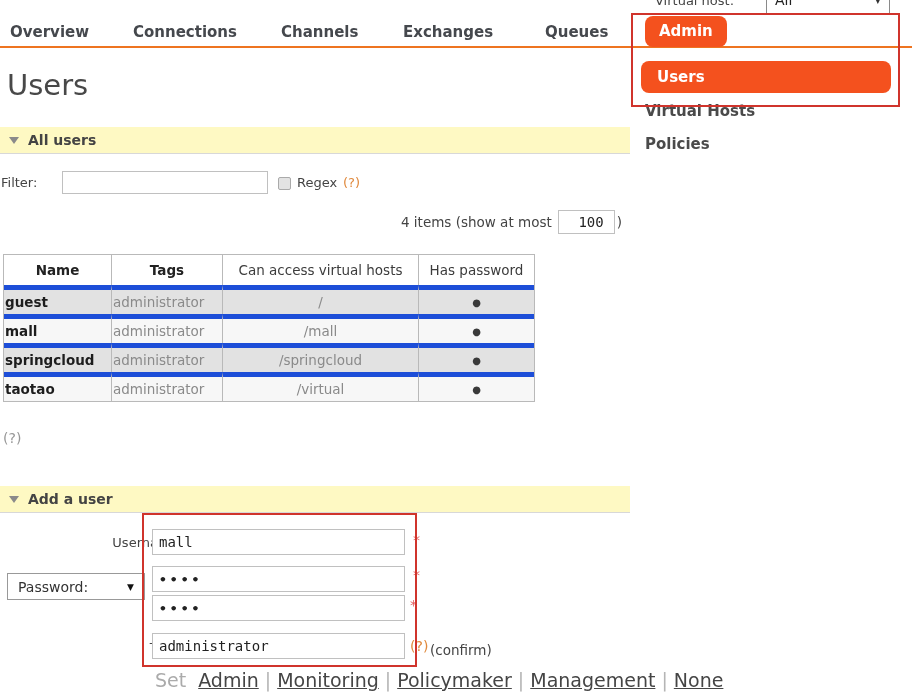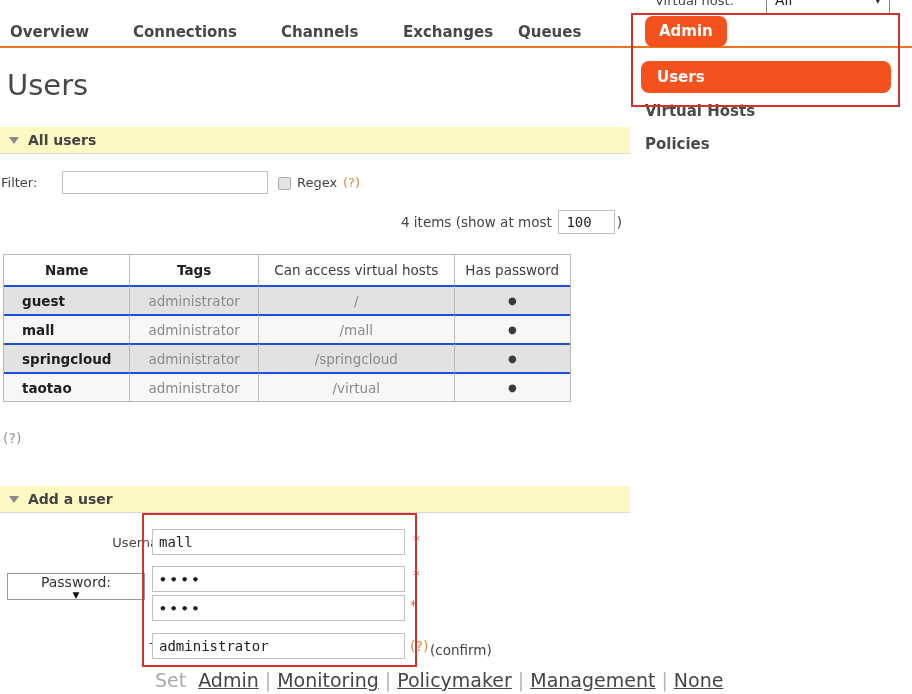--- a/index.html
+++ b/index.html
@@ -58,47 +58,47 @@
     position:absolute; left:278px; top:177px; width:13px; height:13px;
     background:#e3e3e3; border:1px solid #aaa; border-radius:2px; cursor:pointer;
   }
   .regex-label { position:absolute; left:297px; top:175px; }
   .help-orange { color:#e0893c; font-size:13px; }
   .help-gray { color:#979797; font-size:13px; }
   .regex-help { position:absolute; left:343px; top:175px; }
   
   .items-row { position:absolute; left:250px; top:209px; width:372px; height:26px;
                display:flex; align-items:center; justify-content:flex-end; font-size:13.5px; color:#444; }
-  .items-count { width:57px; height:24px; margin-left:6px; text-align:right; padding-right:22px; }
+  .items-count { width:57px; height:24px; margin-left:6px; text-align:right; padding-right:10px; }
   .items-close { margin-left:2px; }
   
   .users-table { position:absolute; left:3px; top:254px; border:1px solid #b9b9b9;
                  border-spacing:0; font-size:13.5px; color:#444; }
   .users-table th, .users-table td { border-left:1px solid #b9b9b9; }
   .users-table th:first-child, .users-table td:first-child { border-left:none; }
   .users-table th { height:30px; background:#fff; padding:0 9px; font-weight:normal; color:#3c3c3c; }
   .users-table th.bold { font-weight:bold; color:#222; }
-  .users-table td { height:29px; padding:0 18px; border-top:2px solid #1d4ed8; }
+  .users-table td { height:29px; padding:0 1px; border-top:5px solid #1d4ed8; }
   .row-odd td { background:#e2e2e2; }
   .row-even td { background:#f7f7f7; }
   .cell-name { font-weight:bold; color:#1d1d1d; text-align:left; }
   .cell-tags { color:#8a8a8a; text-align:left; }
   .cell-vhost { color:#8a8a8a; text-align:center; }
   .cell-pwd { text-align:center; font-size:10px; color:#3a3a3a; }
   .table-help { position:absolute; left:3px; top:430px; font-size:14px; }
   
   .form-label { position:absolute; width:143px; text-align:right; font-size:13px; color:#444;margin-left:40px; }
   .field { position:absolute; left:152px; width:253px; height:26px; }
   .pwd-field { letter-spacing:3px; font-weight:bold; font-size:13px; }
   .req { position:absolute; color:#e25b5b; font-size:14px; }
   .confirm-hint { position:absolute; left:430px; top:599px; font-size:13.5px; color:#444;margin-top:43px; }
   .password-select {
     position:absolute; left:7px; top:573px; width:138px; height:27px;
     border:1px solid #999; background:#fff; font-size:14px; color:#333;
-    display:flex; align-items:center; justify-content:space-between; padding:0 10px; cursor:pointer;flex-direction:column;
+    display:flex; align-items:center; justify-content:space-between; padding:0 10px; cursor:pointer;
   }
   .password-select .arrow { font-size:9px; color:#111; }
   .tags-help { position:absolute; left:410px; top:638px; font-size:14px; }
   .set-row { position:absolute; left:155px; top:669px; font-size:19px; white-space:nowrap; }
   .set-word { color:#ababab; margin-right:12px; }
   .set-link { color:#454545; text-decoration:underline; cursor:pointer; }
   .set-sep { color:#b5b5b5; margin:0 6px; }
 </style>
 </head>
 <body>
@@ -109,21 +109,21 @@
   <div class="vhost-select">
     <span>All</span>
     <span class="arrow">▼</span>
   </div>
 
   <div class="nav-underline"></div>
   <span class="nav-tab" style="left:10px">Overview</span>
   <span class="nav-tab" style="left:133px">Connections</span>
   <span class="nav-tab" style="left:281px">Channels</span>
   <span class="nav-tab" style="left:403px">Exchanges</span>
-  <span class="nav-tab" style="left:518px">Queues</span>
+  <span class="nav-tab" style="left:545px">Queues</span>
   <div class="admin-tab">Admin</div>
 
   <div class="side-pill">Users</div>
   <span class="side-item" style="top:102px">Virtual Hosts</span>
   <span class="side-item" style="top:135px">Policies</span>
 
   <div class="red-box" style="left:631px; top:13px; width:269px; height:94px;"></div>
 
   <div class="page-title">Users</div>
 

